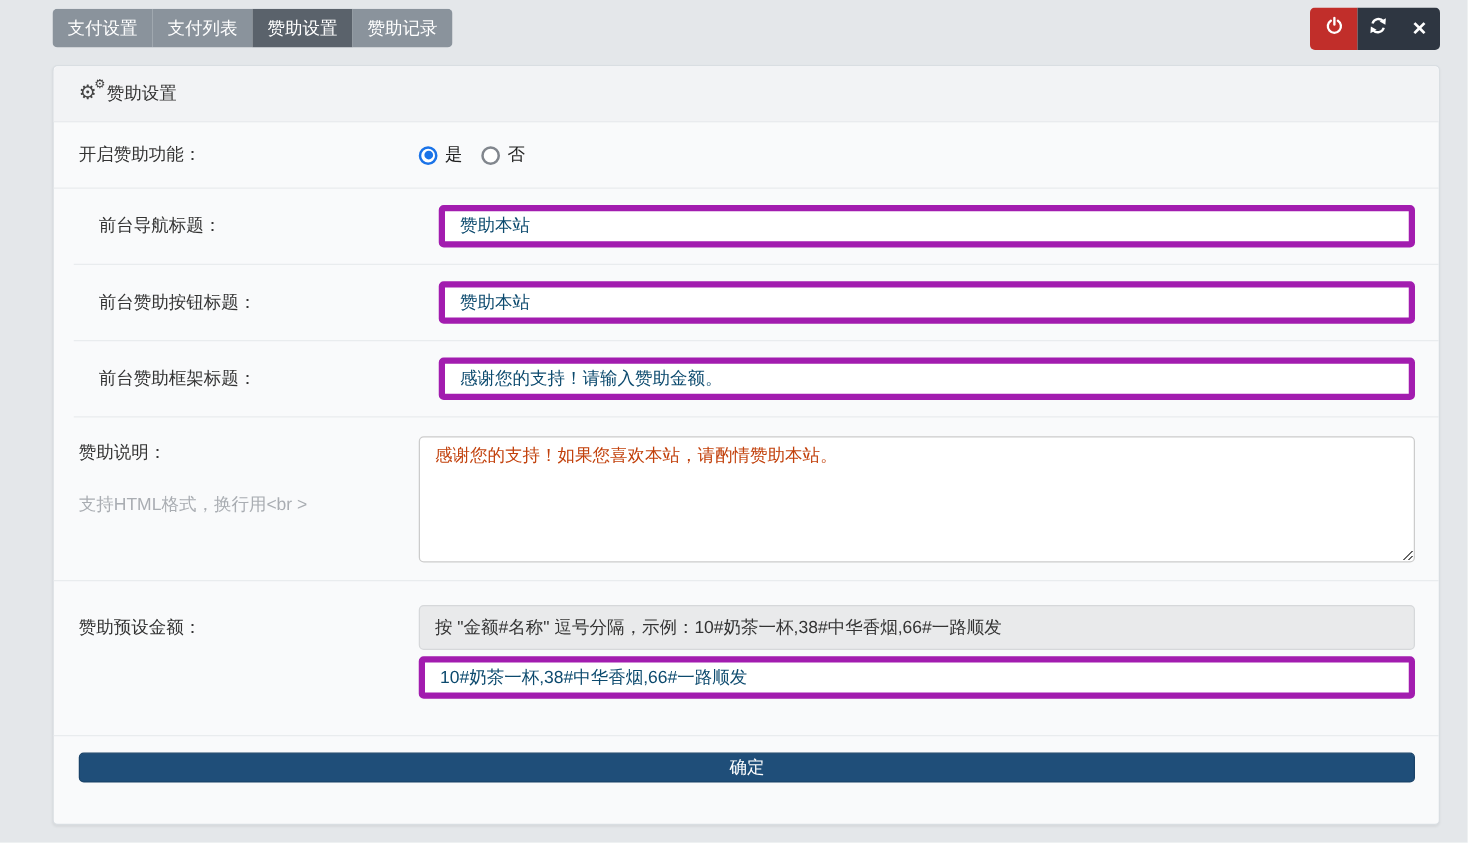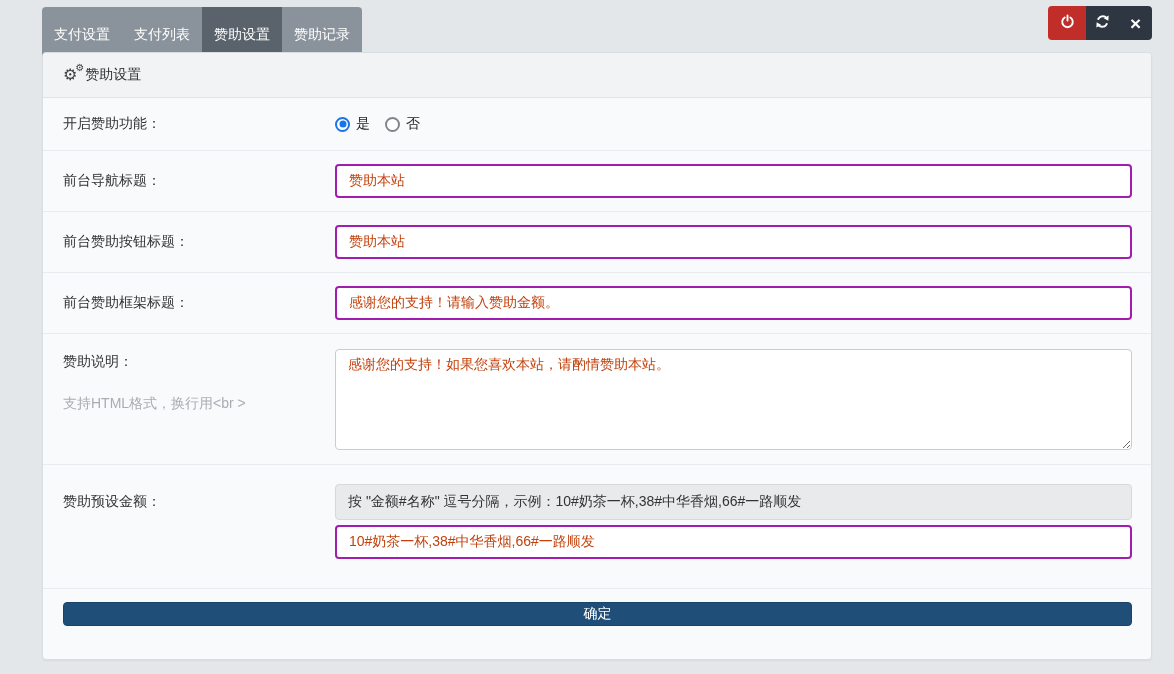--- a/index.html
+++ b/index.html
@@ -7,21 +7,21 @@
   body {
     background:#e4e7ea;
     font-family:"Liberation Sans","DejaVu Sans",sans-serif;
     position:relative;
     overflow:hidden;
   }
 
   
   .topbar { position:absolute; top:7px; left:42px; width:1110px; display:flex; justify-content:space-between; align-items:flex-start; }
   .tabs { display:flex; border-radius:4px; overflow:hidden; }
-  .tab { background:#8a939c; color:#fff; font-size:14px; line-height:31px; padding:12px 12px; cursor:pointer; white-space:nowrap; }
+  .tab { background:#8a939c; color:#fff; font-size:14px; line-height:31px; padding:0 12px; cursor:pointer; white-space:nowrap; }
   .tab.active { background:#5a626b; }
 
   .win-controls { display:flex; border-radius:4px; overflow:hidden; height:34px; margin-top:-1px; }
   .win-btn { display:flex; align-items:center; justify-content:center; cursor:pointer; }
   .win-btn.red { background:#c12e2a; width:38px; }
   .dark-group { display:flex; background:#2e3641; }
   .win-btn.dark { width:33px; color:#fff; }
   .close-glyph { font-size:19px; font-weight:bold; color:#fff; line-height:1; }
 
   
@@ -37,30 +37,30 @@
     font-size:14px; color:#333;
   }
   .cogs { position:relative; margin-right:8px; color:#444; font-size:16px; line-height:1; }
   .cogs .cog-small { position:absolute; top:-4px; right:-7px; font-size:10px; }
 
   
   .form-row { display:flex; border-bottom:1px solid #e9ecee; padding-left:20px;justify-content:flex-end; }
   .row-label-col { width:272px; flex-shrink:0; font-size:14px; color:#333; }
   .row-control-col { flex:1; margin-right:19px; }
   .row-1 { height:53px; align-items:center; }
-  .row-2, .row-3, .row-4 { height:61px; align-items:center; }
+  .row-2, .row-3, .row-4 { height:61px; align-items:center;margin-left:16px; }
   .row-5 { height:131px; }
   .row-5 .row-label-col { padding-top:19px; }
   .row-6 { height:124px; }
   .row-6 .row-label-col { padding-top:28px; }
   .helper-text { margin-top:24px; font-size:14px; color:#a9adb2; }
 
   .text-input {
-    width:100%; height:34px; background:#fff; border:2px solid #a21caf; border-radius:4px;
-    padding:6px 12px; font-size:14px; color:#c2410c;
+    width:100%; height:34px; background:#fff; border:5px solid #a21caf; border-radius:4px;
+    padding:6px 12px; font-size:14px; color:#0c4a6e;
     font-family:"Liberation Sans","DejaVu Sans",sans-serif;
   }
   .text-area {
     width:100%; height:101px; margin-top:15px; background:#fff; border:1px solid #ccc;
     border-radius:4px; padding:6px 12px; font-size:14px; color:#c2410c; resize:both;
     font-family:"Liberation Sans","DejaVu Sans",sans-serif;
   }
   .hint-box {
     margin-top:19px; height:36px; background:#e9eaeb; border:1px solid #d6d8da;
     border-radius:4px; display:flex; align-items:center; padding:0 12px;

